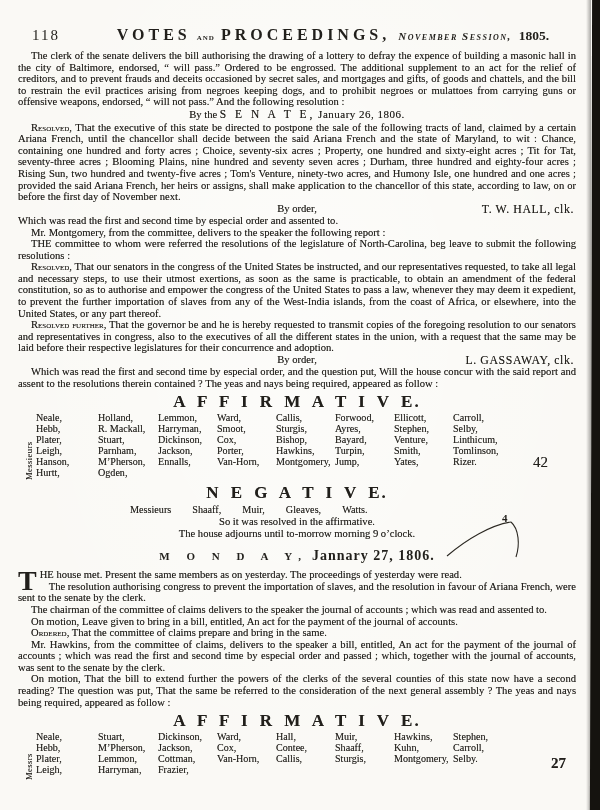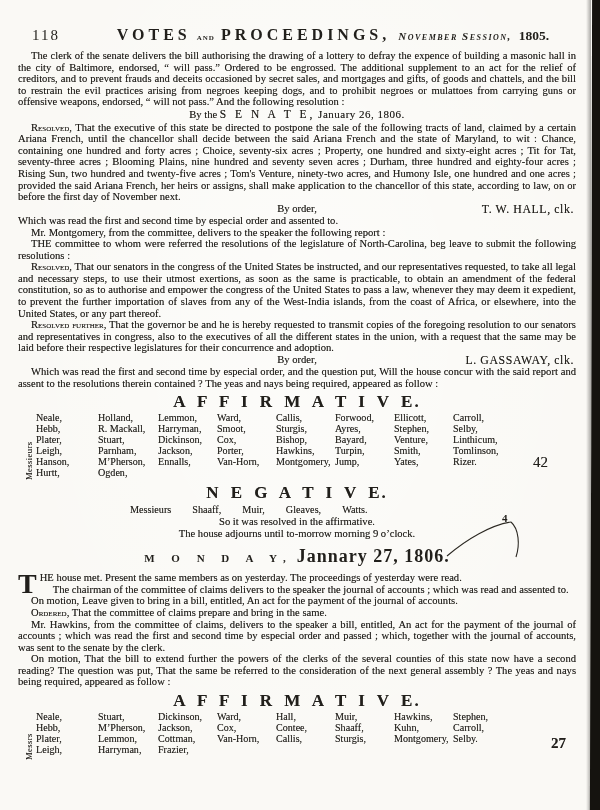--- a/index.html
+++ b/index.html
@@ -50,21 +50,21 @@
   .count{position:absolute;font-size:15px;}
   .count1{right:28px;bottom:13px;}
   .count2{right:10px;top:26px;font-weight:bold;}
   
   .neg-row{margin-left:112px;font-size:10.2px;line-height:11.5px;
     text-shadow:0 0 .4px rgba(30,28,24,.5);}
   .neg-row span{margin-right:21px;}
   
   .monday{text-align:center;margin:7px 0 5px;white-space:nowrap;}
   .monday-word{font-size:11px;letter-spacing:7px;font-weight:bold;}
-  .monday-date{font-size:18px;letter-spacing:1px;font-weight:bold;}
+  .monday-date{font-size:14px;letter-spacing:1px;font-weight:bold;}
   
   .dropcap{float:left;font-size:28px;line-height:22px;font-weight:bold;margin:1px 3px 0 0;}
   .p8start::before{content:"";display:inline-block;width:9px;}
   
   .flourish{position:absolute;left:445px;top:512px;width:112px;height:58px;pointer-events:none;}
   .flourish svg{position:absolute;left:0;top:0;}
   .flourish .negcount{position:absolute;left:57px;top:0px;font-size:11px;font-weight:bold;}
   .scanbar{position:absolute;right:0;top:0;width:11px;height:810px;background:#15130f;
     clip-path:polygon(28% 0, 100% 0, 100% 100%, 8% 100%, 20% 55%);}
   .scanbar-soft{position:absolute;right:9px;top:0;width:5px;height:810px;
@@ -192,21 +192,21 @@
     <p class="center">The house adjourns until to-morrow morning 9 o’clock.</p>
 
     <div class="monday">
       <span class="monday-word">M O N D A Y,</span>
       <span class="monday-date">Jannary 27, 1806.</span>
     </div>
 
     <div>
       <span class="dropcap">T</span>
       <p><span>HE house met.  Present the same members as on yesterday.  The proceedings of yesterday were read.</span><br>
-      </p>
+      <span class="p8start">The resolution authorising congress to prevent the importation of slaves, and the resolution in favour of Ariana French, were sent to the senate by the clerk.</span></p>
     </div>
 
     <p class="ind">The chairman of the committee of claims delivers to the speaker the journal of accounts ; which was read and assented to.</p>
     <p class="ind">On motion, Leave given to bring in a bill, entitled, An act for the payment of the journal of accounts.</p>
     <p class="ind"><span class="sc">Ordered,</span> <span>That the committee of claims prepare and bring in the same.</span></p>
     <p class="ind">Mr. Hawkins, from the committee of claims, delivers to the speaker a bill, entitled, An act for the payment of the journal of accounts ; which was read the first and second time by especial order and passed ; which, together with the journal of accounts, was sent to the senate by the clerk.</p>
     <p class="ind">On motion, That the bill to extend further the powers of the clerks of the several counties of this state now have a second reading?  The question was put, That the same be referred to the consideration of the next general assembly ?  The yeas and nays being required, appeared as follow :</p>
 
     <div class="vote-hd">A F F I R M A T I V E.</div>
 

